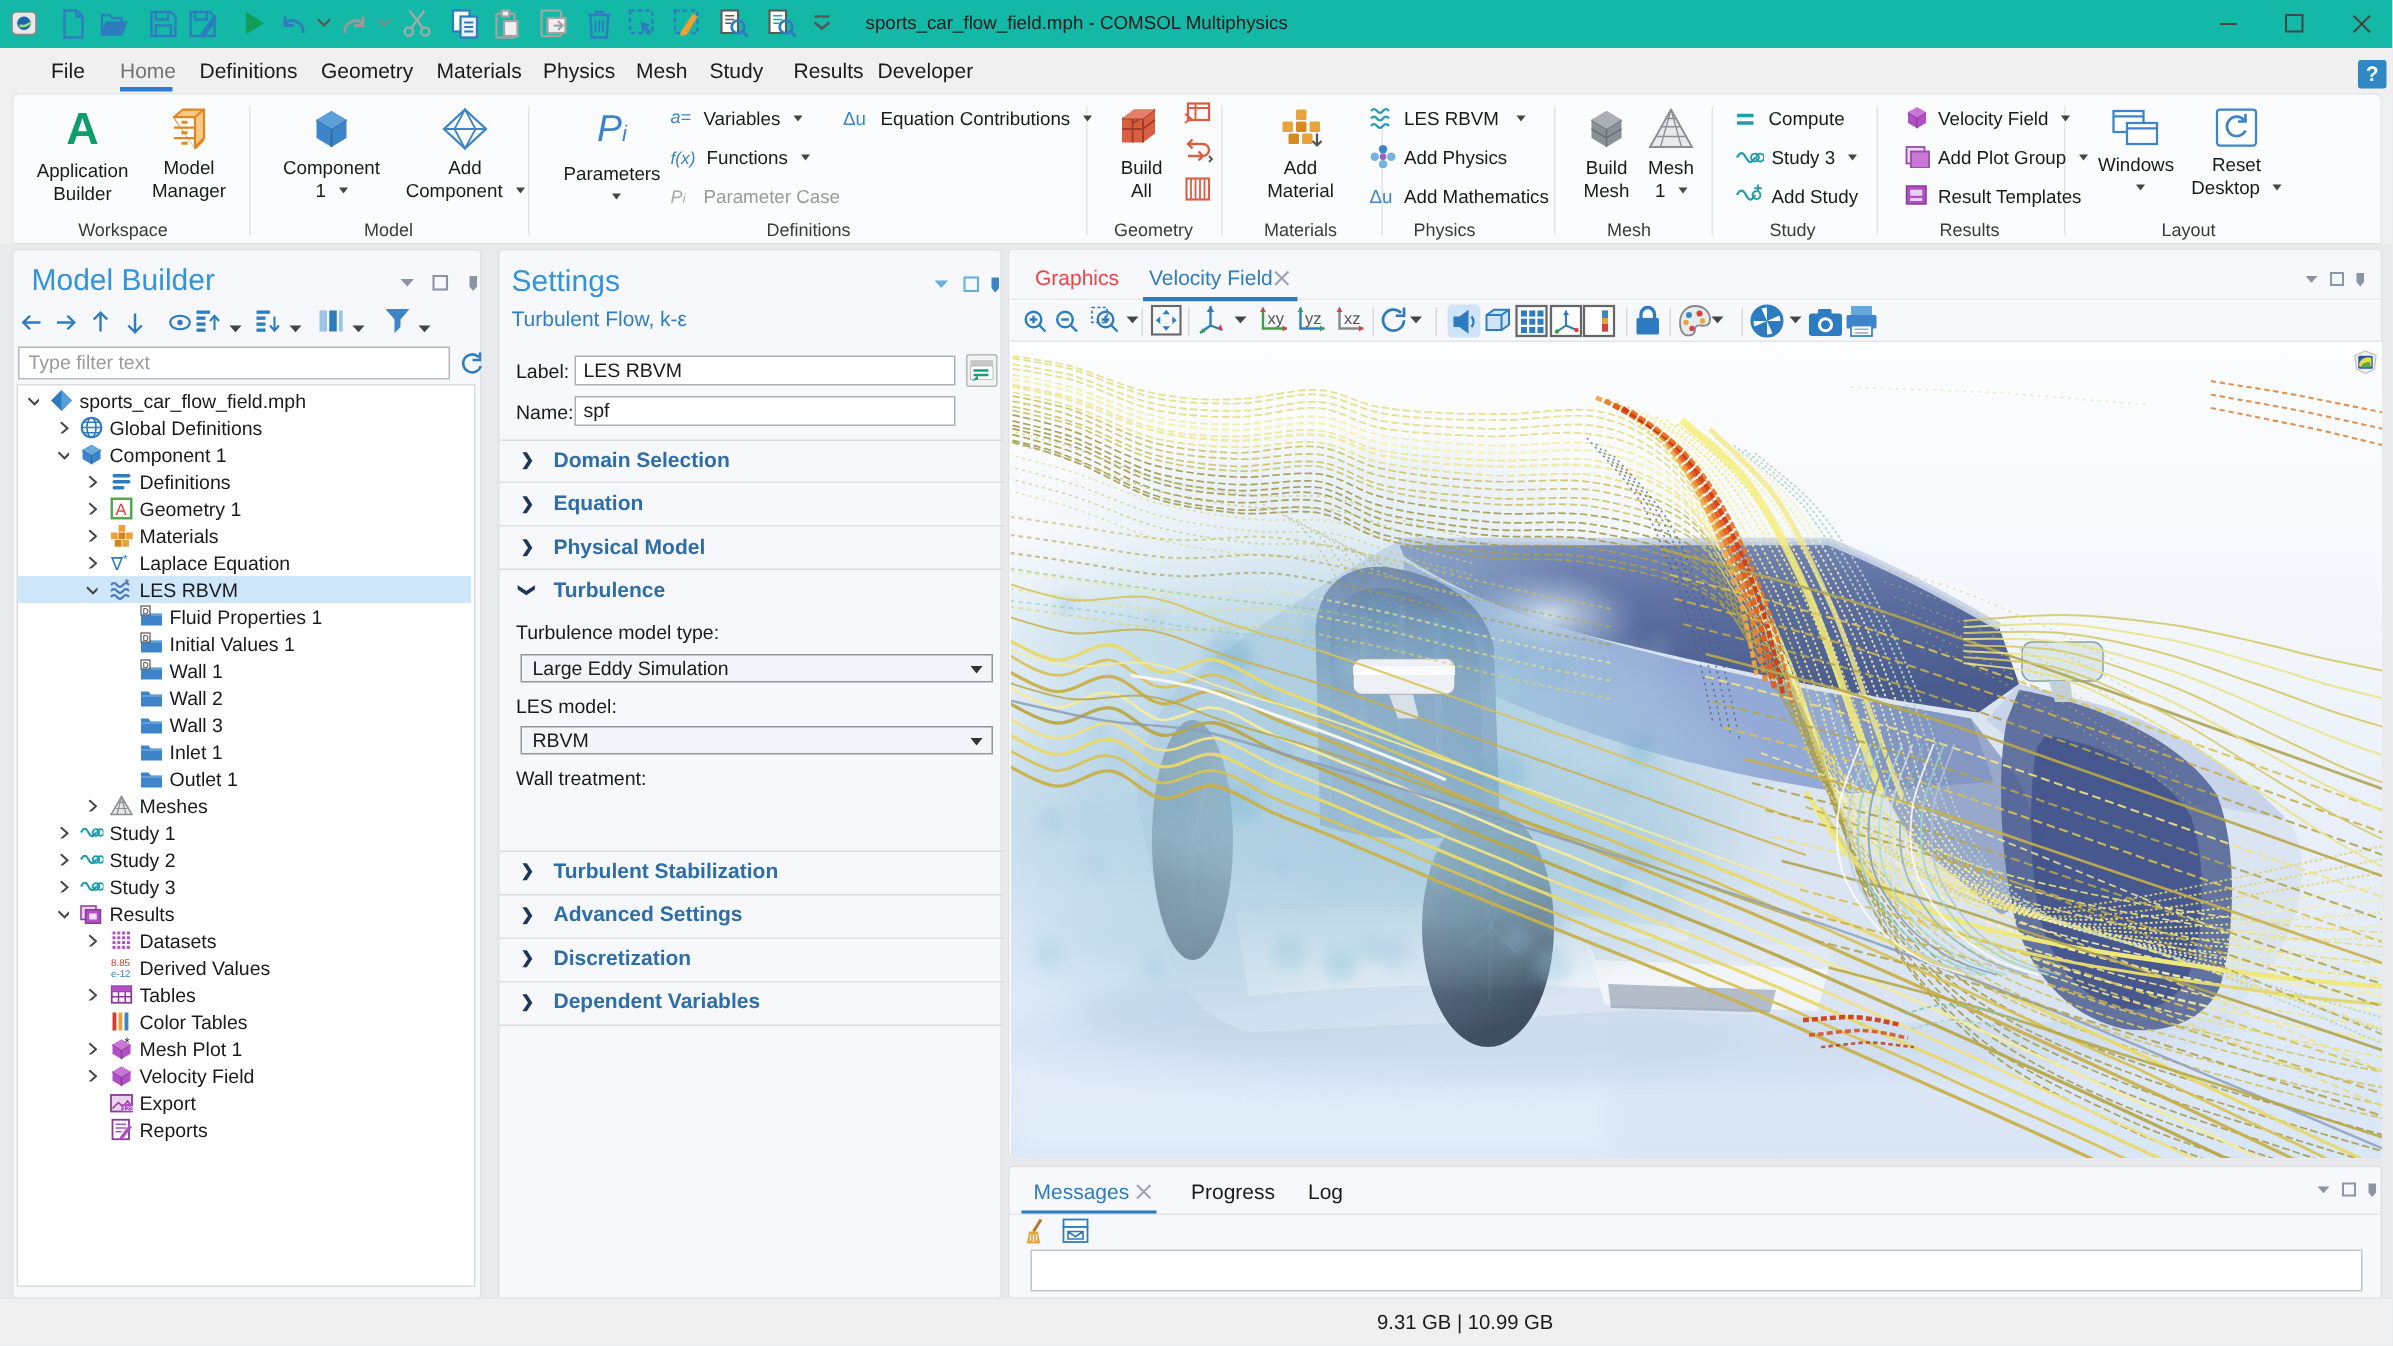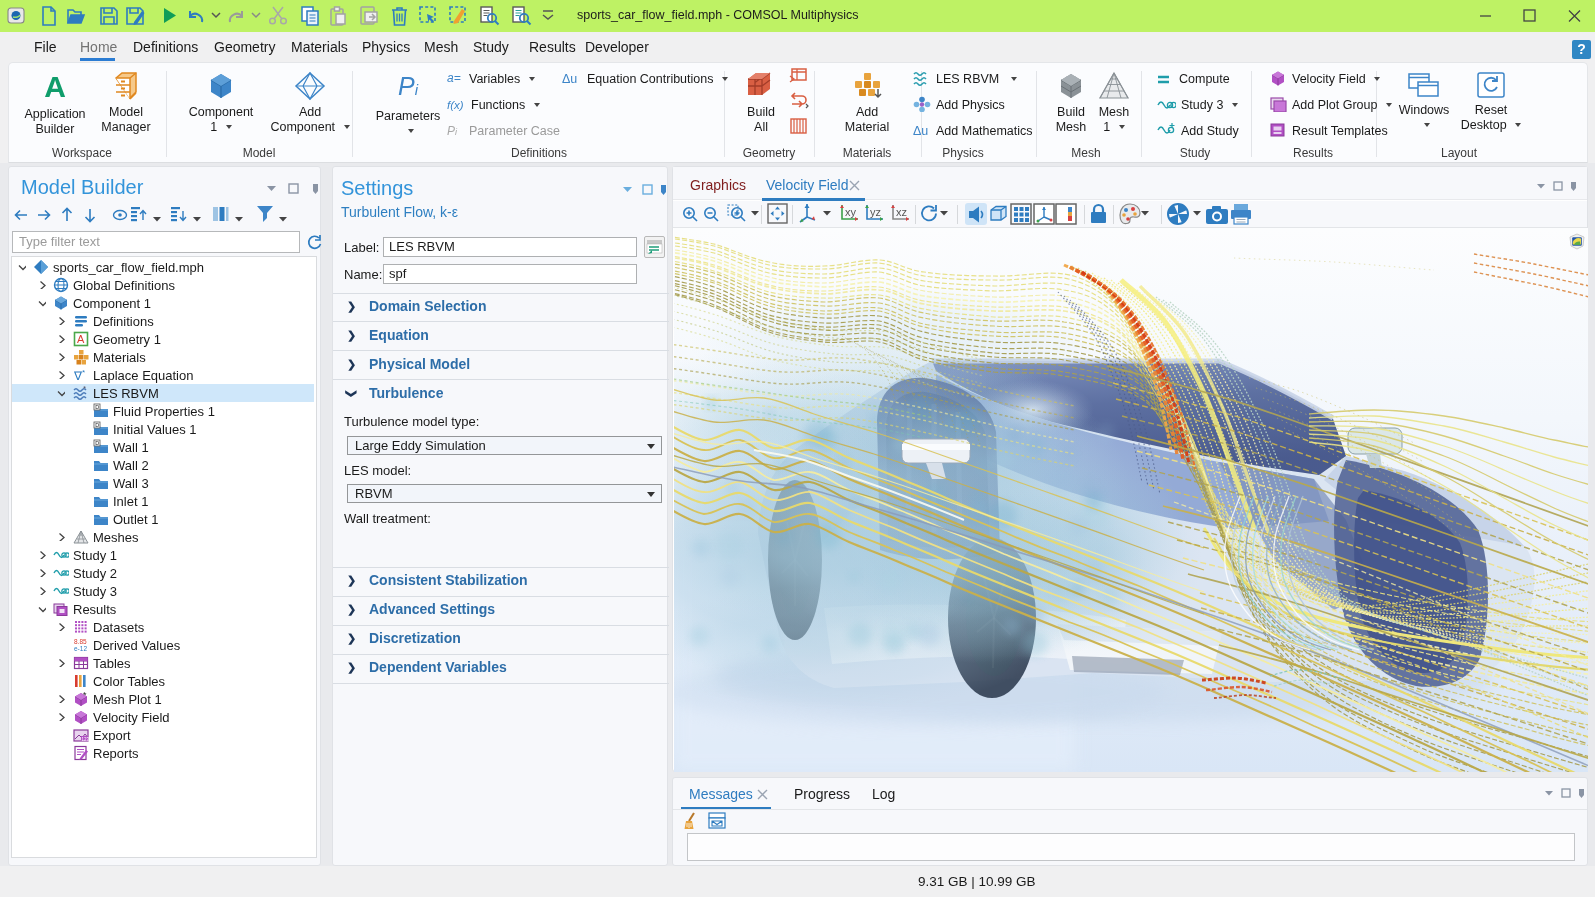--- a/index.html
+++ b/index.html
@@ -1,20 +1,20 @@
 <!DOCTYPE html>
 <html><head>
 <meta charset="utf-8">
 <style>
 * { margin:0; padding:0; box-sizing:border-box; }
 html,body { width:1595px; height:897px; overflow:hidden; font-family:"Liberation Sans", sans-serif; }
 body { position:relative; background:#eceef1; }
 .abs { position:absolute; }
 
-#titlebar { left:0; top:0; width:1595px; height:32px; background:#bef264; }
+#titlebar { left:0; top:0; width:1595px; height:32px; background:#14b8a6; }
 #menubar { left:0; top:32px; width:1595px; height:30px; background:#f0f0f1; }
 .menu-item { position:absolute; top:7px; font-size:14px; color:#1a1a1a; }
 .menu-item.sel { color:#737373; }
 #ribbon { left:0; top:62px; width:1595px; height:101px; background:#f0f0f1; }
 #ribbon-card { position:absolute; left:8px; top:0; width:1580px; height:101px; background:#fbfcfe; border:1px solid #e4e6e9; border-bottom:1px solid #dcdee1; border-radius:5px 5px 0 0; }
 .rgroup-label { position:absolute; top:83px; font-size:12px; color:#3a3a3a; width:120px; text-align:center; }
 .rsep { position:absolute; top:8px; height:86px; width:1px; background:#e2e4e8; }
 .bigbtn { position:absolute; top:6px; text-align:center; font-size:12.5px; color:#1a1a1a; line-height:15px; }
 .bigbtn .ic { display:block; margin:2px auto 4px; }
 .rowbtn { position:absolute; font-size:12.5px; color:#1a1a1a; height:20px; line-height:20px; white-space:nowrap; }
@@ -751,35 +751,35 @@
     <div class="sec-sep" style="top:212px"></div>
     <div class="sec-chev" style="top:220px;transform:rotate(90deg);">❯</div>
       <div class="sec-head" style="top:218px">Turbulence</div>
     <div class="flabel" style="top:247px;">Turbulence model type:</div>
     <div class="combo" style="top:269px;">Large Eddy Simulation</div>
     <div class="flabel" style="top:296px;">LES model:</div>
     <div class="combo" style="top:317px;">RBVM</div>
     <div class="flabel" style="top:344px;">Wall treatment:</div>
     <div class="sec-sep" style="top:400px"></div>
     <div class="sec-chev" style="top:407px">❯</div>
-      <div class="sec-head" style="top:405px">Consistent Stabilization</div>
+      <div class="sec-head" style="top:405px">Turbulent Stabilization</div>
     <div class="sec-sep" style="top:429px"></div>
     <div class="sec-chev" style="top:436px">❯</div>
       <div class="sec-head" style="top:434px">Advanced Settings</div>
     <div class="sec-sep" style="top:458px"></div>
     <div class="sec-chev" style="top:465px">❯</div>
       <div class="sec-head" style="top:463px">Discretization</div>
     <div class="sec-sep" style="top:487px"></div>
     <div class="sec-chev" style="top:494px">❯</div>
       <div class="sec-head" style="top:492px">Dependent Variables</div>
     <div class="sec-sep" style="top:516px"></div>
   </div>
   <div class="panel" id="gfx-panel">
     <div id="gfx-tabs" style="background:#f7f8fb;">
-      <span class="gtab" style="left:17px;color:#7f1d1d;">Graphics</span>
+      <span class="gtab" style="left:17px;color:#ef4444;">Graphics</span>
       <span class="gtab" style="left:93px;color:#2e7cc0;">Velocity Field</span>
       <svg width="11" height="11" style="position:absolute;left:176px;top:13px;">
           <path d="M1,1 L10,10 M10,1 L1,10" stroke="#9aa4b2" stroke-width="1.4"></path>
         </svg>
       <div style="position:absolute;left:89px;top:31px;width:103px;height:3px;background:#2e7cc0;"></div>
       <svg width="50" height="12" style="position:absolute;left:864px;top:14px;">
           <path d="M0,3 l4,4.5 l4,-4.5" fill="#8a94a4"></path>
           <rect x="17" y="1" width="8" height="8" fill="none" stroke="#8a94a4" stroke-width="1.3"></rect>
           <path d="M34,1 h5 v6 l-2.5,3 l-2.5,-3 z" fill="#8a94a4"></path>
         </svg>

